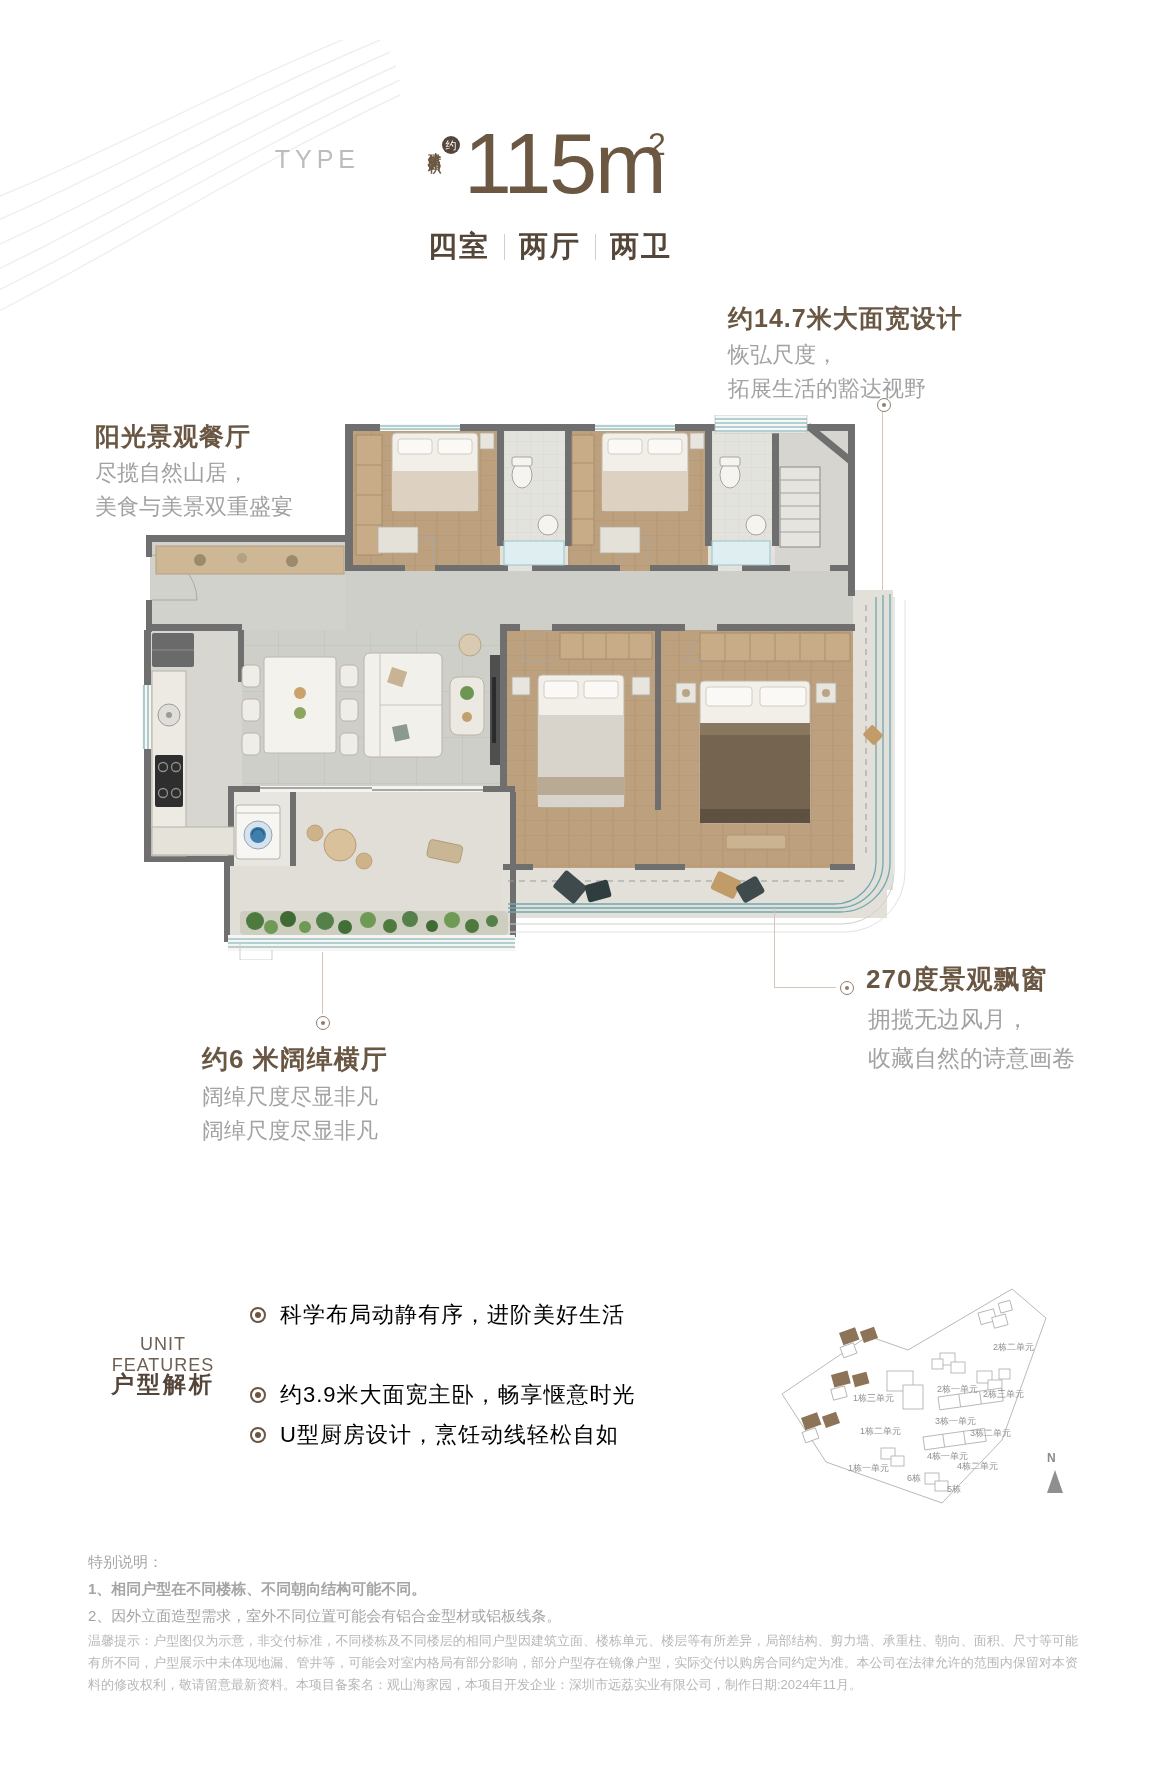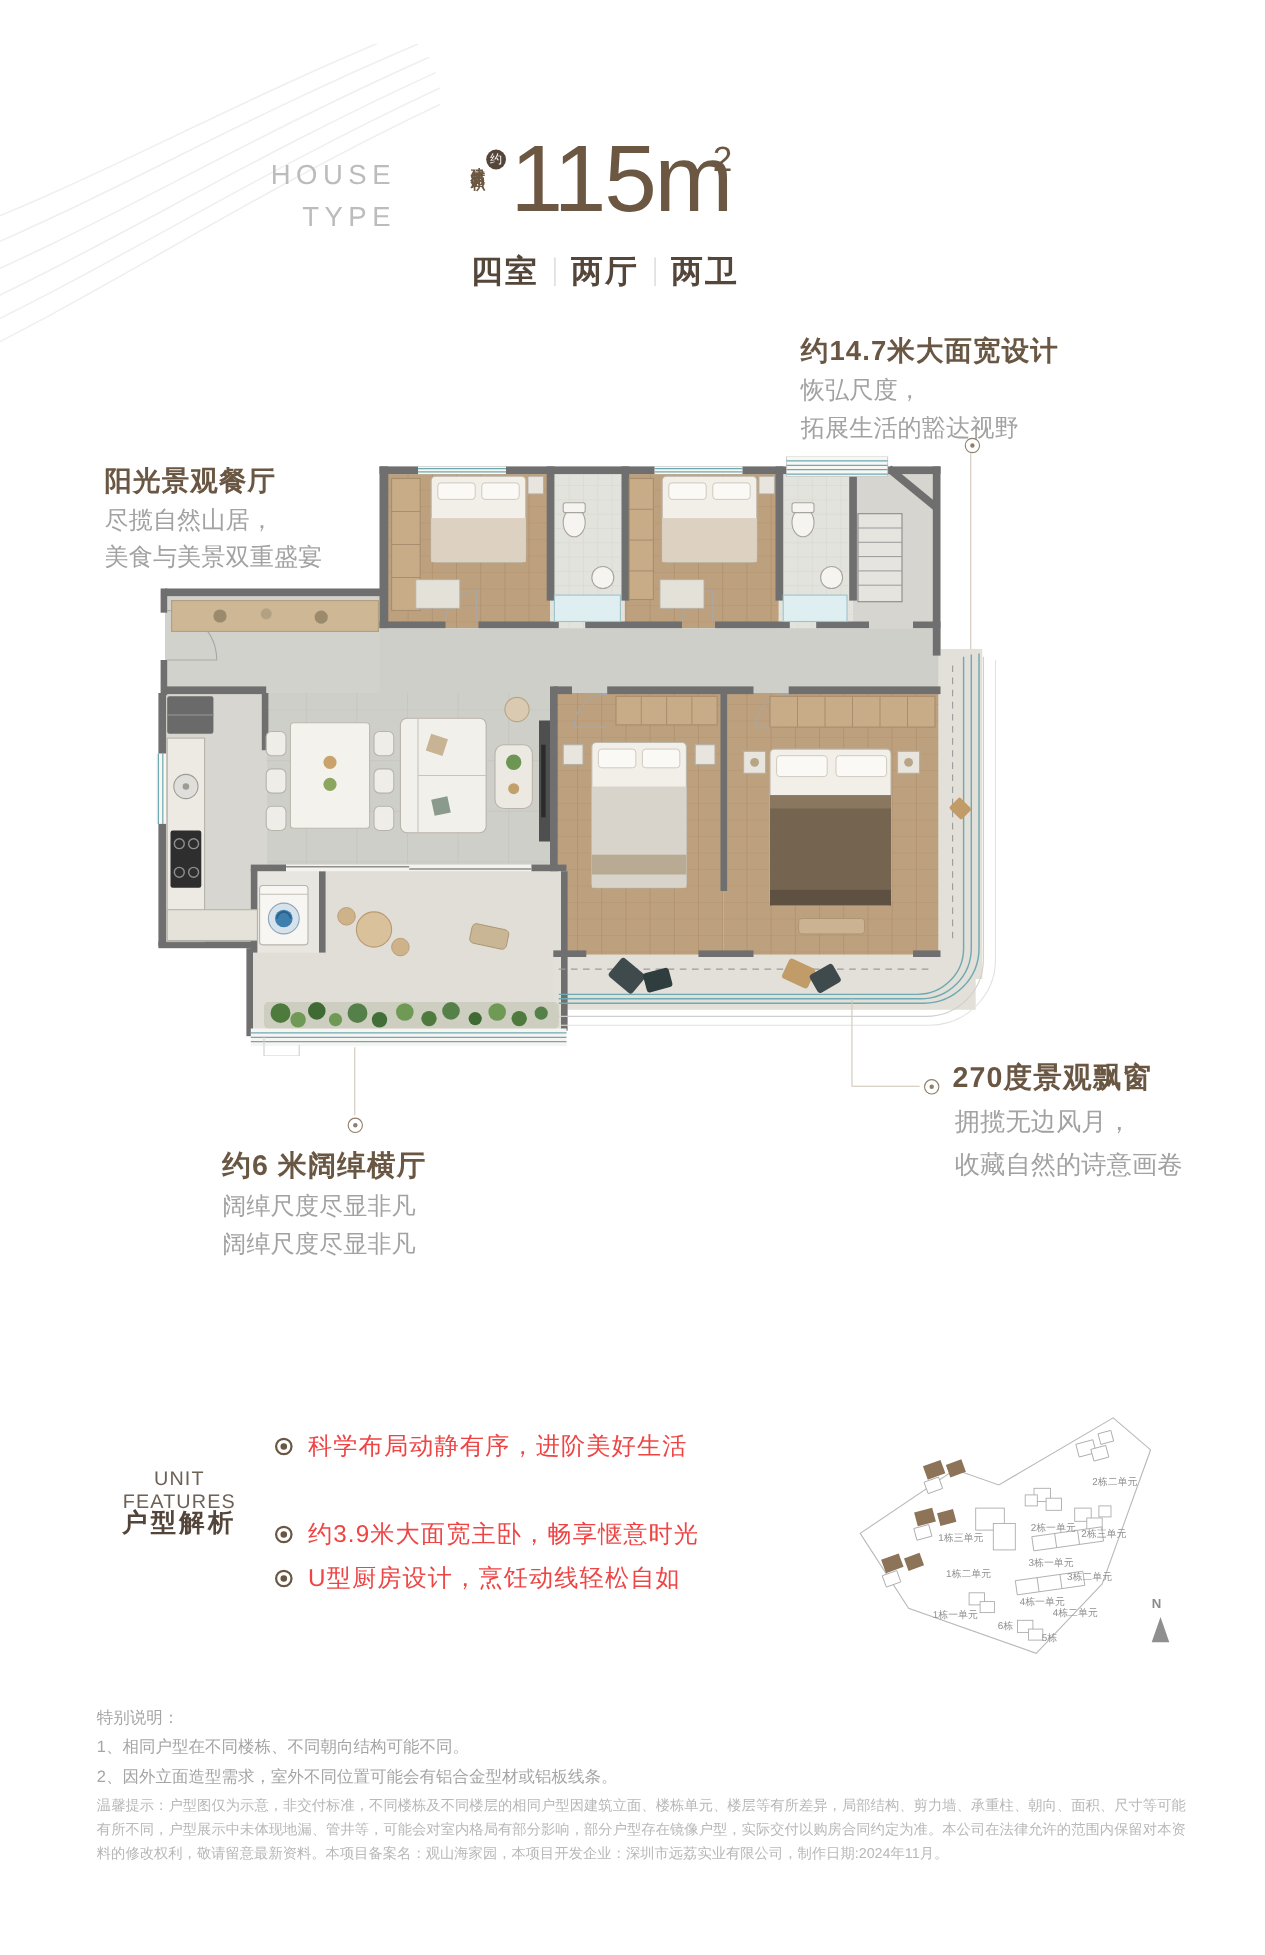--- a/index.html
+++ b/index.html
@@ -31,21 +31,21 @@
   
   .feat-en{left:88px;top:1334px;width:150px;text-align:center;color:#6d6156;
            font-size:18px;letter-spacing:1px;}
   .feat-zh{left:88px;top:1356px;width:150px;text-align:center;color:#54453a;
            font-size:23px;font-weight:bold;letter-spacing:3px;margin-top:13px;}
   .feat-item{left:250px;display:flex;align-items:center;}
   .bullet-ring{position:relative;width:12px;height:12px;border:2px solid #6b5643;border-radius:50%;
                margin-right:14px;flex:0 0 auto;}
   .bullet-ring::after{content:'';position:absolute;left:3px;top:3px;width:6px;height:6px;
                       border-radius:50%;background:#6b5643;}
-  .feat-text{color:#ef4444;font-size:22px;letter-spacing:1px;white-space:nowrap;}
+  .feat-text{color:#000000;font-size:22px;letter-spacing:1px;white-space:nowrap;}
 
   
   .sitemap{left:735px;top:1285px;width:420px;height:230px;}
   .sm-label{position:absolute;font-size:9px;color:#909090;white-space:nowrap;}
   .north-n{position:absolute;left:312px;top:166px;font-size:12px;font-weight:bold;color:#8a8a8a;}
 
   
   .note{color:#a5a5a5;font-size:15px;line-height:27px;white-space:nowrap;}
   .legal{left:88px;top:1630px;width:990px;color:#b8b8b8;font-size:13px;line-height:22px;
          text-align:justify;}
@@ -60,21 +60,20 @@
       <path d="M-60,300 C 90,230 220,140 400,55"></path>
       <path d="M-60,278 C 90,210 220,124 400,40"></path>
       <path d="M-60,256 C 86,192 216,108 396,26"></path>
       <path d="M-70,234 C 80,174 210,92 390,12"></path>
       <path d="M-80,212 C 70,156 200,76 380,0"></path>
       <path d="M-90,190 C 60,140 190,62 366,-10"></path>
     </g>
   </svg>
 
   <div class="abs watermark">
-    <div>HOUSE</div>
     <div>TYPE</div>
   </div>
 
   <div class="abs area-vertical">建筑面积</div>
   <div class="abs approx-badge">约</div>
   <div class="abs area-number">115m</div>
   <div class="abs area-sup">2</div>
 
   <div class="abs rooms-line">
     <span>四室</span>
@@ -458,17 +457,17 @@
     <span class="sm-label" style="left:125px;top:140px;">1栋二单元</span>
     <span class="sm-label" style="left:192px;top:165px;">4栋一单元</span>
     <span class="sm-label" style="left:222px;top:175px;">4栋二单元</span>
     <span class="sm-label" style="left:113px;top:177px;">1栋一单元</span>
     <span class="sm-label" style="left:172px;top:187px;">6栋</span>
     <span class="sm-label" style="left:212px;top:198px;">5栋</span>
     <span class="north-n">N</span>
   </div>
 
   <div class="abs note" style="left:88px;top:1548px;">特别说明：</div>
-  <div class="abs note" style="left:88px;top:1575px;">1、相同户型在不同楼栋、不同朝向结构可能不同。</div>
+  <div class="abs note" style="left:88px;top:1575px;font-weight:bold;">1、相同户型在不同楼栋、不同朝向结构可能不同。</div>
   <div class="abs note" style="left:88px;top:1602px;">2、因外立面造型需求，室外不同位置可能会有铝合金型材或铝板线条。</div>
   <div class="abs legal">温馨提示：户型图仅为示意，非交付标准，不同楼栋及不同楼层的相同户型因建筑立面、楼栋单元、楼层等有所差异，局部结构、剪力墙、承重柱、朝向、面积、尺寸等可能有所不同，户型展示中未体现地漏、管井等，可能会对室内格局有部分影响，部分户型存在镜像户型，实际交付以购房合同约定为准。本公司在法律允许的范围内保留对本资料的修改权利，敬请留意最新资料。本项目备案名：观山海家园，本项目开发企业：深圳市远荔实业有限公司，制作日期:2024年11月。</div>
 
 </div>
 
 </body></html>

